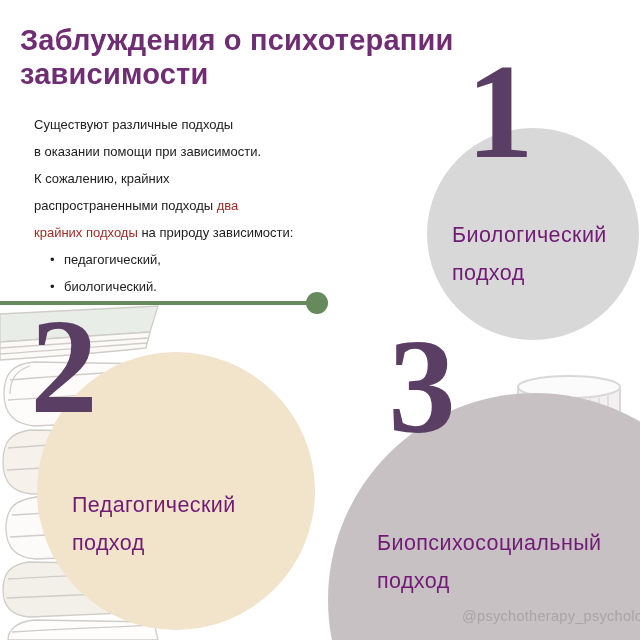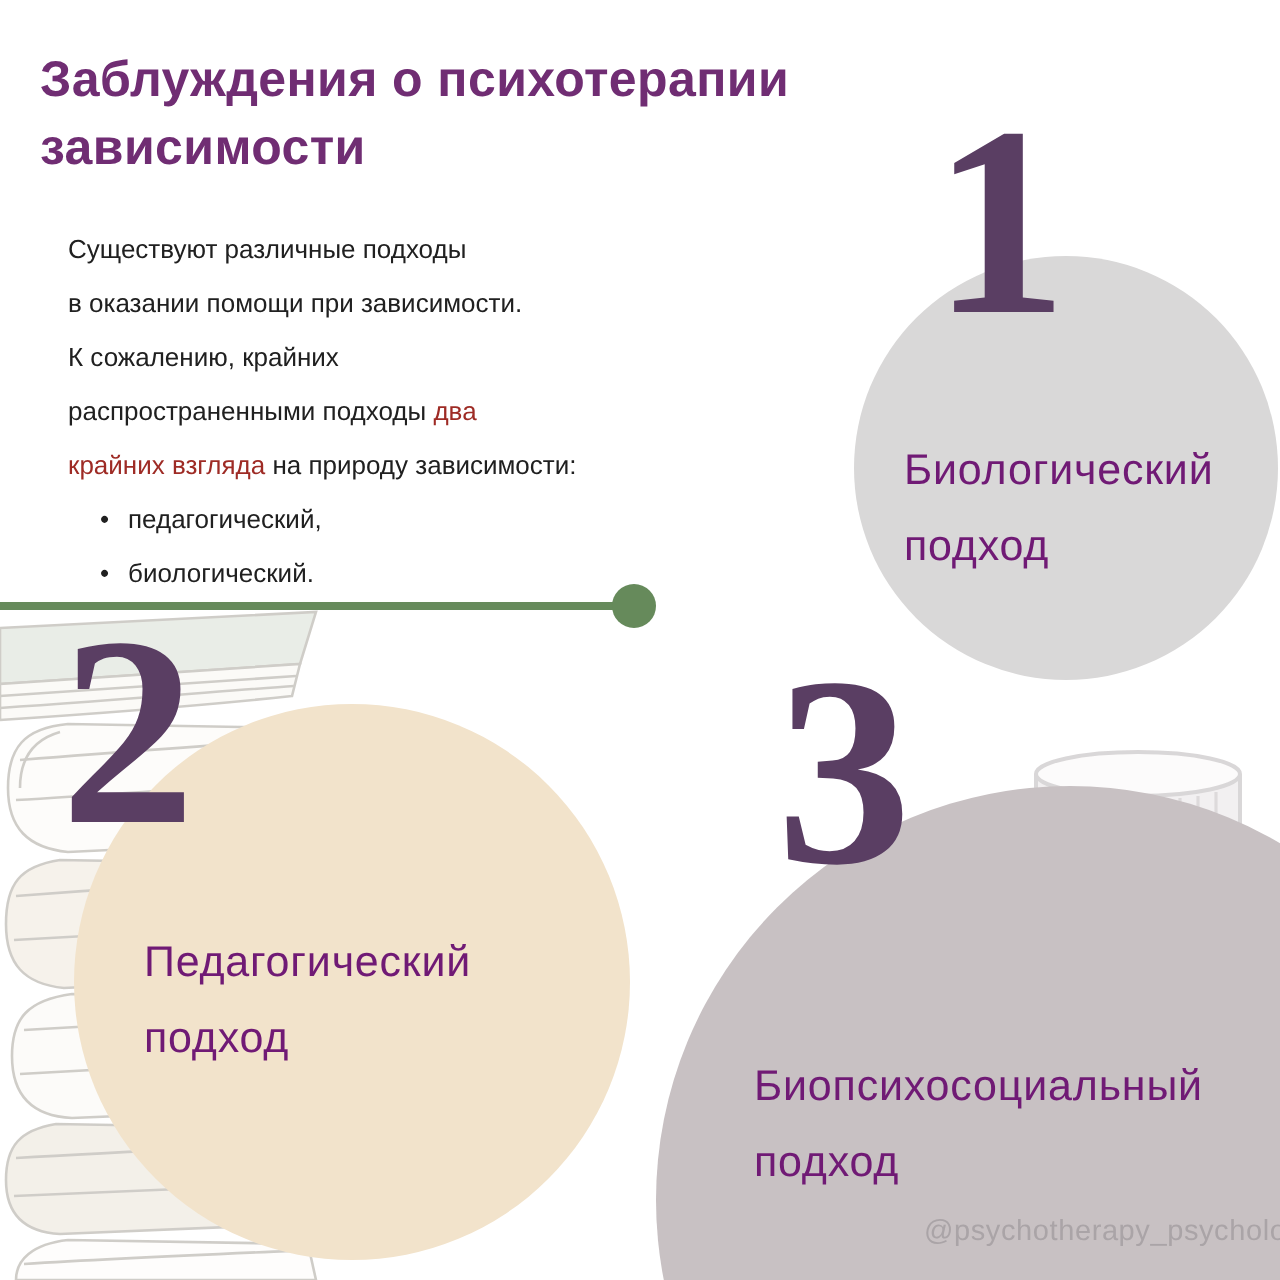--- a/index.html
+++ b/index.html
@@ -24,34 +24,34 @@
   .decor-books{left:0px;top:302px;}
   .circle{position:absolute;border-radius:50%;}
   .circle-1{left:427px;top:128px;width:212px;height:212px;background:var(--circle1-bg);}
   .circle-2{left:37px;top:352px;width:278px;height:278px;background:var(--circle2-bg);}
   .circle-3{left:328px;top:393px;width:414px;height:414px;background:var(--circle3-bg);}
   .circle-label{
     position:absolute;color:#701a75;font-size:21.5px;line-height:38px;
     letter-spacing:.4px;white-space:nowrap;
   }
   .circle-1 .circle-label{left:25px;top:88px;}
-  .circle-2 .circle-label{left:35px;top:110px;}
+  .circle-2 .circle-label{left:35px;top:134px;}
   .circle-3 .circle-label{left:49px;top:120px;margin-top:11px;}
   .circle-label span{display:block;}
   .big-num{
     position:absolute;width:80px;text-align:center;color:var(--number);
     font-family:"Liberation Serif","DejaVu Serif",serif;font-weight:bold;
     font-size:135px;line-height:1;z-index:5;
   }
   .num-1{left:460px;top:44px;}
   .num-2{left:24px;top:299px;}
   .num-3{left:382px;top:319px;}
   .page-title{
     position:absolute;left:20px;top:23px;margin:0;z-index:4;
-    color:var(--title);font-size:25px;line-height:34px;font-weight:bold;letter-spacing:.2px;
+    color:var(--title);font-size:29px;line-height:34px;font-weight:bold;letter-spacing:.2px;
   }
   .page-title span{display:block;}
   .intro{
     position:absolute;left:34px;top:111px;z-index:4;
     color:var(--body-text);font-size:13px;line-height:27px;
   }
   .intro-line{white-space:nowrap;}
   .intro .red{color:var(--accent-red);}
   .bullets{list-style:none;margin:0;padding:0;}
   .bullets li{padding-left:18px;white-space:nowrap;}
@@ -134,21 +134,21 @@
     <span>Заблуждения о психотерапии</span>
     <span>зависимости</span>
   </h1>
 
   <div class="intro">
     <div id="intro-paragraph">
         <div class="intro-line"><span>Существуют различные подходы</span></div>
         <div class="intro-line"><span>в оказании помощи при зависимости.</span></div>
         <div class="intro-line"><span>К сожалению, крайних</span></div>
         <div class="intro-line"><span>распространенными подходы </span><span class="red">два</span></div>
-        <div class="intro-line"><span class="red">крайних взгляда</span><span> на природу зависимости:</span></div>
+        <div class="intro-line"><span class="red">крайних подходы</span><span> на природу зависимости:</span></div>
       </div>
     <ul class="bullets" id="intro-bullets">
         <li><span class="bullet-marker">•</span><span>педагогический,</span></li>
         <li><span class="bullet-marker">•</span><span>биологический.</span></li>
       </ul>
   </div>
 
   <div class="accent-line"></div>
   <div class="accent-dot"></div>
 

